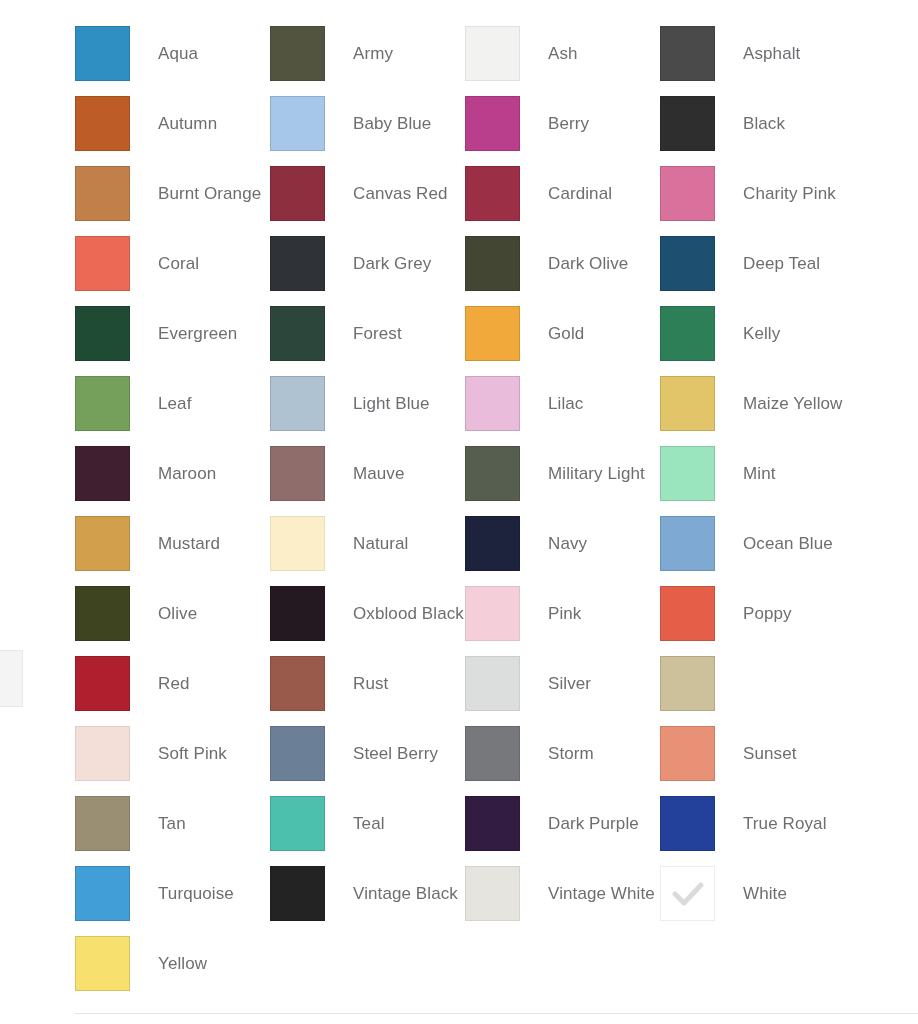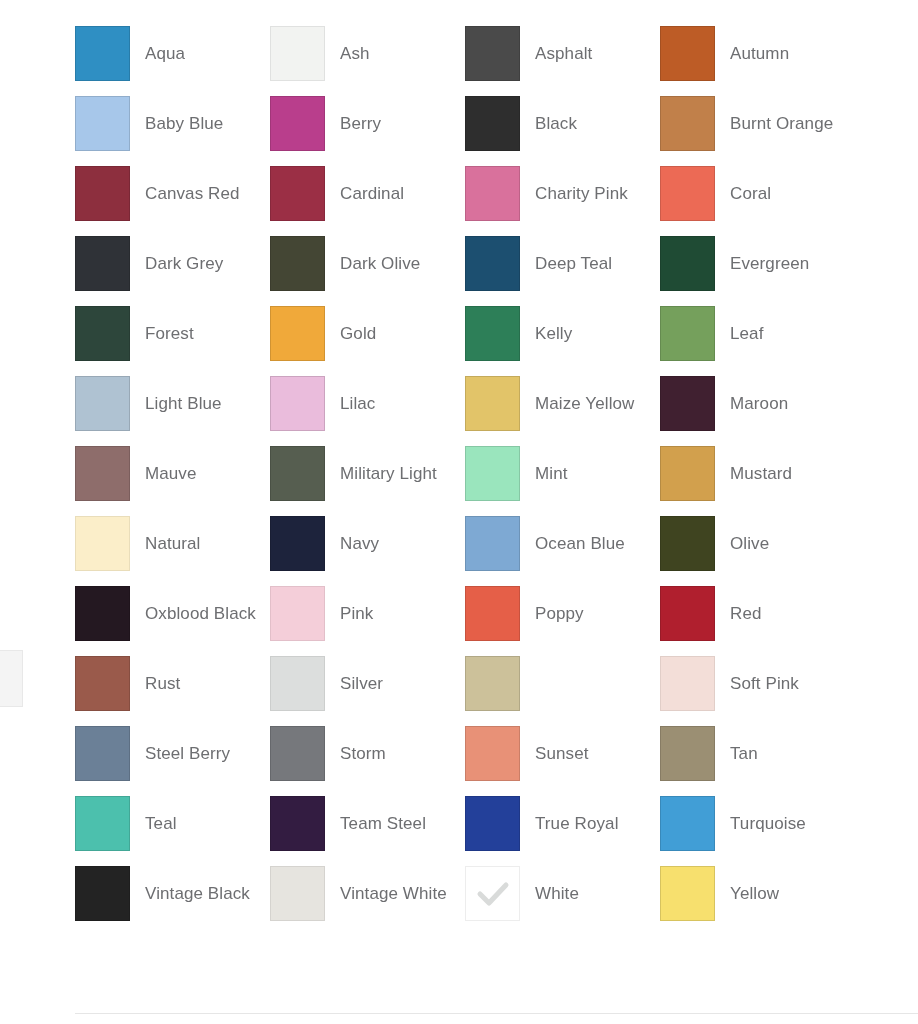--- a/index.html
+++ b/index.html
@@ -70,21 +70,21 @@
     position: absolute;
     left: 50%;
     top: 50%;
     transform: translate(-50%, -50%);
     width: 40px;
     height: 40px;
     pointer-events: none;
   }
 
   .swatch-label {
-    margin-left: 15px;
+    margin-left: 28px;
     font-size: 17px;
     line-height: 55px;
     color: #6d6e71;
     white-space: nowrap;
     letter-spacing: 0.1px;
   }
 
   .bottom-divider {
     position: absolute;
     left: 75px;
@@ -101,20 +101,26 @@
 
 <div class="swatch-grid">
     <div class="swatch-item">
       <div class="chip-wrap">
         <div class="chip" style="background: rgb(47, 143, 195);"></div>
       </div>
       <span class="swatch-label">Aqua</span>
     </div>
     <div class="swatch-item">
       <div class="chip-wrap">
+        <div class="chip" style="background: rgb(83, 84, 63);"></div>
+      </div>
+      <span class="swatch-label">Army</span>
+    </div>
+    <div class="swatch-item">
+      <div class="chip-wrap">
         <div class="chip light" style="background: rgb(242, 243, 241);"></div>
       </div>
       <span class="swatch-label">Ash</span>
     </div>
     <div class="swatch-item">
       <div class="chip-wrap">
         <div class="chip" style="background: rgb(74, 74, 74);"></div>
       </div>
       <span class="swatch-label">Asphalt</span>
     </div>
@@ -366,21 +372,21 @@
     <div class="swatch-item">
       <div class="chip-wrap">
         <div class="chip" style="background: rgb(76, 192, 173);"></div>
       </div>
       <span class="swatch-label">Teal</span>
     </div>
     <div class="swatch-item">
       <div class="chip-wrap">
         <div class="chip" style="background: rgb(51, 28, 65);"></div>
       </div>
-      <span class="swatch-label">Team Steel</span>
+      <span class="swatch-label">Dark Purple</span>
     </div>
     <div class="swatch-item">
       <div class="chip-wrap">
         <div class="chip" style="background: rgb(35, 64, 154);"></div>
       </div>
       <span class="swatch-label">True Royal</span>
     </div>
     <div class="swatch-item">
       <div class="chip-wrap">
         <div class="chip" style="background: rgb(65, 158, 214);"></div>

